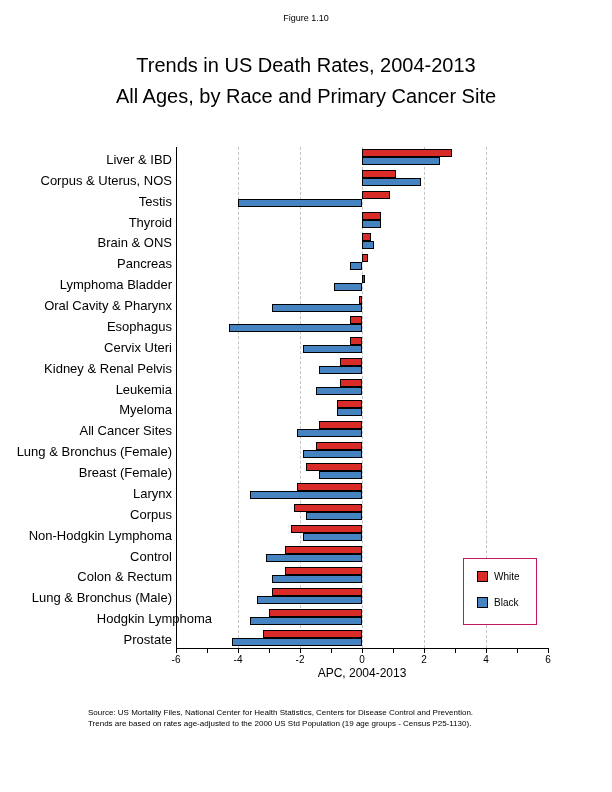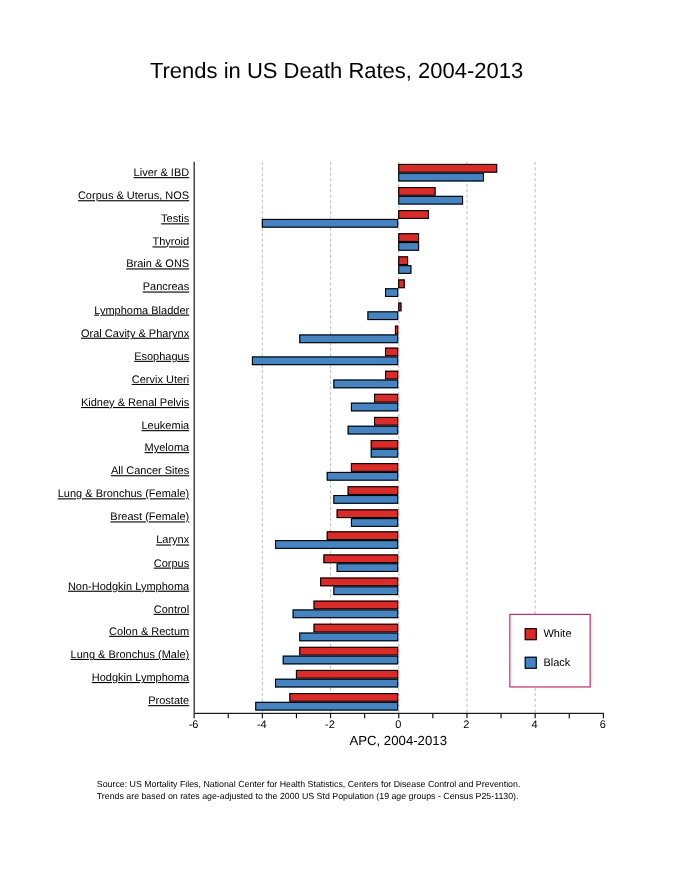--- a/index.html
+++ b/index.html
@@ -8,41 +8,43 @@
     font-family:"Liberation Sans",sans-serif;color:#000;overflow:hidden;
   }
   .fig-label{position:absolute;top:13px;left:0;width:612px;text-align:center;font-size:9px;}
   .title{position:absolute;top:50px;left:0;width:612px;text-align:center;font-size:20px;line-height:31px;}
   .chart{position:absolute;left:0;top:0;width:612px;height:792px;}
   .gridline{position:absolute;top:147px;height:501px;width:0;border-left:1px dashed #c4c4c4;}
   .yaxis{position:absolute;left:176px;top:147px;width:1px;height:501px;background:#000;}
   .xaxis{position:absolute;left:176px;top:648px;width:373px;height:1px;background:#000;}
   .tick{position:absolute;top:649px;width:1px;height:4px;background:#000;}
   .tick-label{position:absolute;top:654px;width:24px;text-align:center;font-size:10px;}
-  .cat-label{position:absolute;left:0;width:172px;text-align:right;font-size:10px;white-space:nowrap;text-decoration:underline;}
+  .cat-label{position:absolute;left:0;width:172px;text-align:right;font-size:13px;white-space:nowrap;}
   .bar{position:absolute;height:8px;box-sizing:border-box;border:1px solid #000;}
   .xlabel{position:absolute;left:262px;top:666px;width:200px;text-align:center;font-size:12px;}
   .legend{
     position:absolute;left:463px;top:558px;width:74px;height:67px;background:#fff;
     border:1px solid #be185d;z-index:5;box-sizing:border-box;
   }
   .legend-entry{display:flex;align-items:center;margin:12px 0 0 13px;}
   .legend-entry + .legend-entry{margin-top:15px;}
   .swatch{width:11px;height:11px;box-sizing:border-box;border:1px solid #000;margin-right:6px;flex:none;}
   .legend-text{font-size:10px;}
   .footnote{position:absolute;left:88px;top:708px;width:470px;font-size:8px;line-height:10.5px;}
 </style>
 </head>
 <body>
 
 <div class="page">
 
+  <div class="fig-label">Figure 1.10</div>
 
   <div class="title">
     <div>Trends in US Death Rates, 2004-2013</div>
+    <div>All Ages, by Race and Primary Cancer Site</div>
   </div>
 
   <div class="chart">
     <div id="gridlines">
         <div class="gridline" style="left: 238px;"></div>
         <div class="gridline" style="left: 300px;"></div>
         <div class="gridline" style="left: 362px;"></div>
         <div class="gridline" style="left: 424px;"></div>
         <div class="gridline" style="left: 486px;"></div>
       </div>
@@ -86,21 +88,21 @@
         <div class="cat-label" style="top: 402.438px;">Myeloma</div>
         <div class="cat-label" style="top: 423.312px;">All Cancer Sites</div>
         <div class="cat-label" style="top: 444.188px;">Lung &amp; Bronchus (Female)</div>
         <div class="cat-label" style="top: 465.062px;">Breast (Female)</div>
         <div class="cat-label" style="top: 485.938px;">Larynx</div>
         <div class="cat-label" style="top: 506.812px;">Corpus</div>
         <div class="cat-label" style="top: 527.688px;">Non-Hodgkin Lymphoma</div>
         <div class="cat-label" style="top: 548.562px;">Control</div>
         <div class="cat-label" style="top: 569.438px;">Colon &amp; Rectum</div>
         <div class="cat-label" style="top: 590.312px;">Lung &amp; Bronchus (Male)</div>
-        <div class="cat-label" style="top: 611.188px;">Hodgkin Lymphoma</div>
+        <div class="cat-label" style="top: 611.188px; padding-left: 40px;">Hodgkin Lymphoma</div>
         <div class="cat-label" style="top: 632.062px;">Prostate</div>
       </div>
     <div id="bars">
         <div class="bar" title="Liver &amp; IBD (White): 2.9" style="top: 149.438px; left: 362px; width: 89.9px; background: rgb(217, 43, 40);"></div>
         <div class="bar" title="Liver &amp; IBD (Black): 2.5" style="top: 157.438px; left: 362px; width: 77.5px; background: rgb(69, 132, 193);"></div>
         <div class="bar" title="Corpus &amp; Uterus, NOS (White): 1.1" style="top: 170.312px; left: 362px; width: 34.1px; background: rgb(217, 43, 40);"></div>
         <div class="bar" title="Corpus &amp; Uterus, NOS (Black): 1.9" style="top: 178.312px; left: 362px; width: 58.9px; background: rgb(69, 132, 193);"></div>
         <div class="bar" title="Testis (White): 0.9" style="top: 191.188px; left: 362px; width: 27.9px; background: rgb(217, 43, 40);"></div>
         <div class="bar" title="Testis (Black): -4" style="top: 199.188px; left: 238px; width: 124px; background: rgb(69, 132, 193);"></div>
         <div class="bar" title="Thyroid (White): 0.6" style="top: 212.062px; left: 362px; width: 18.6px; background: rgb(217, 43, 40);"></div>

